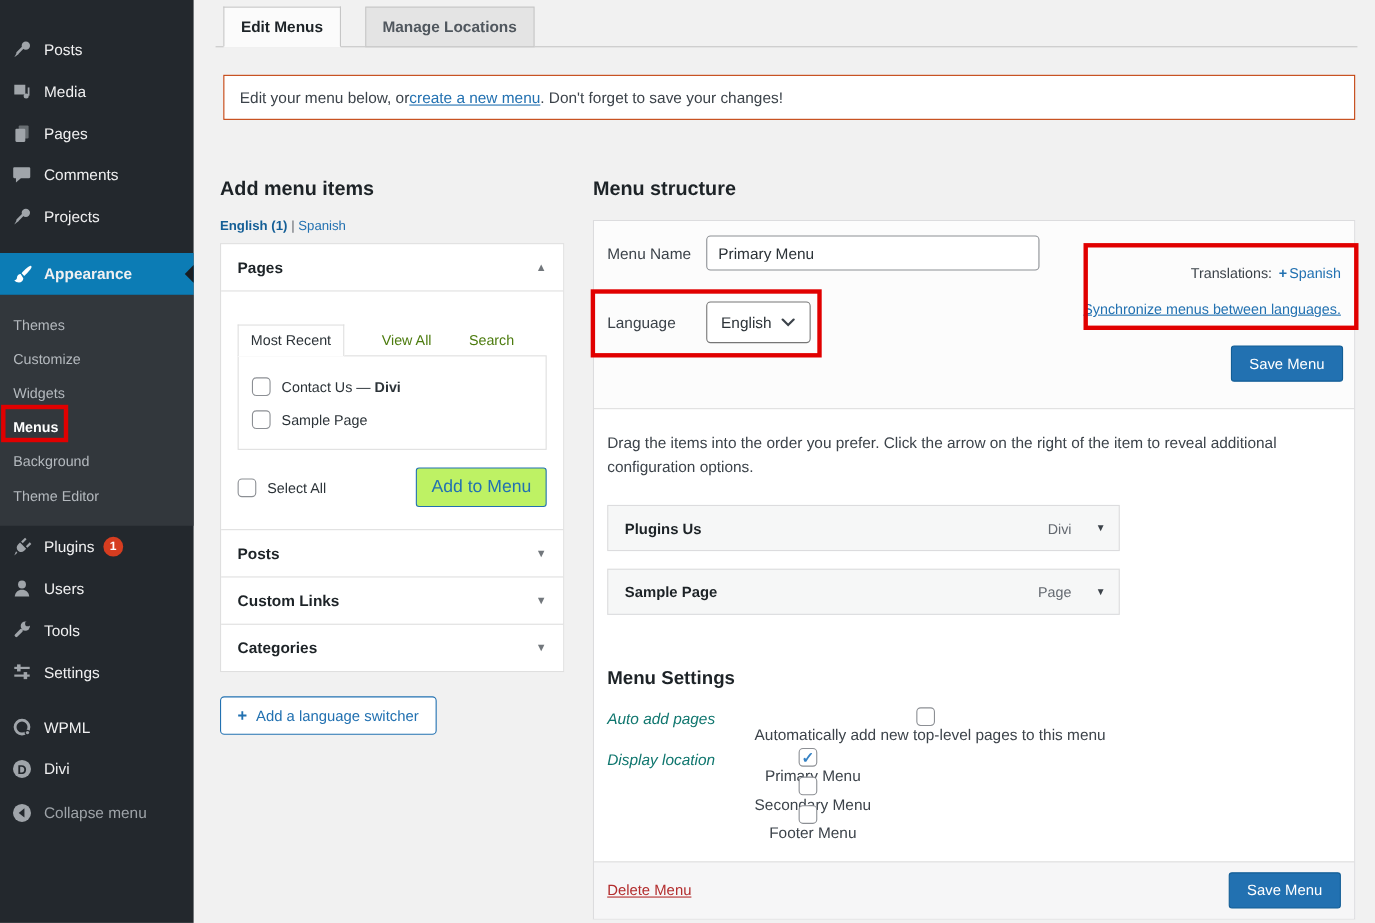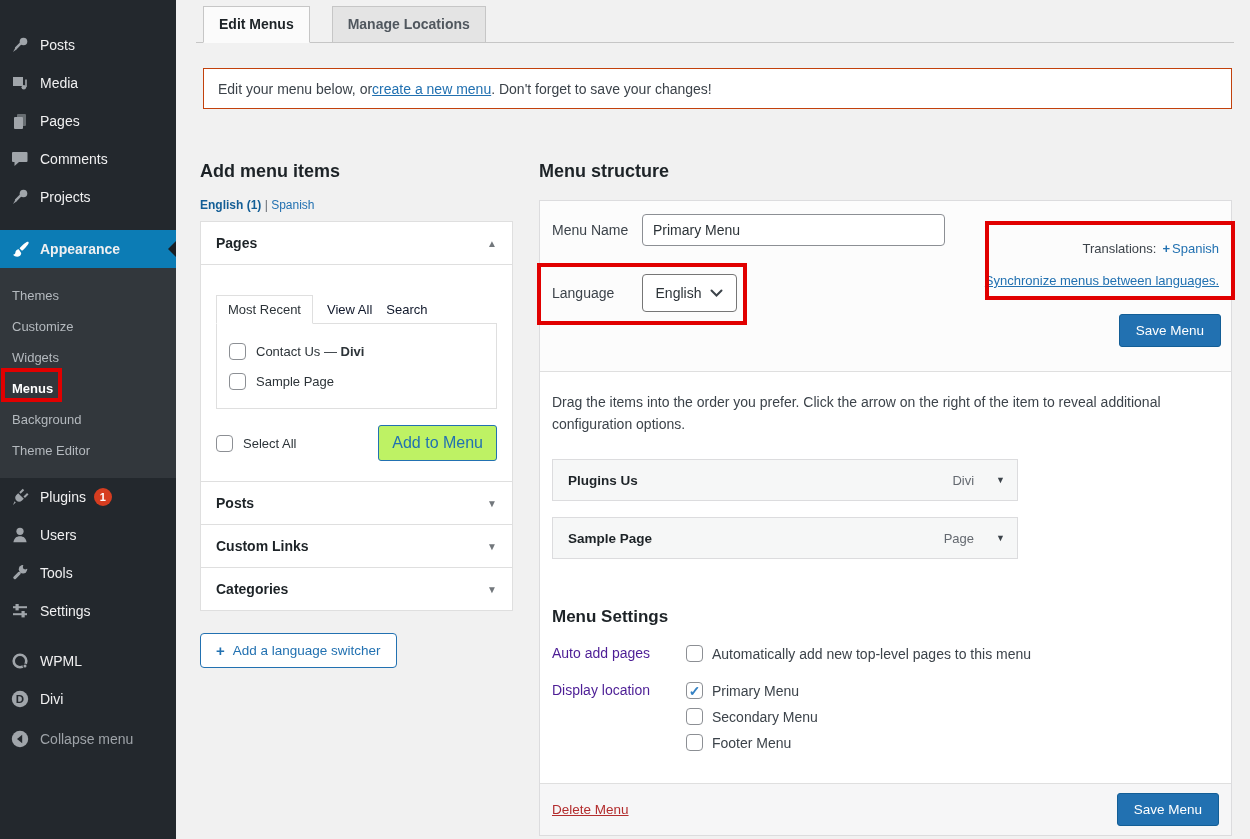--- a/index.html
+++ b/index.html
@@ -72,21 +72,21 @@
     padding:13px 15px; font-size:14px; font-weight:bold; color:#1d2327; cursor:pointer;
   }
   .mb-header + .mb-header, .mb-header.bordered { border-top:1px solid #dfdfdf; }
   .mb-arrow { color:#72777c; font-size:10px; }
   #pages-body { padding:0 15px 10px; border-top:1px solid #dfdfdf; }
   #inner-tabs { margin-top:30px; display:flex; align-items:flex-end; position:relative; z-index:1; }
   #tab-most-recent {
     background:#fff; border:1px solid #dfdfdf; border-bottom:1px solid #fff;
     padding:6px 11px; font-size:13px; color:#2c3338; cursor:pointer; margin-bottom:-1px;
   }
-  .inner-tab-link { color:#0f172a; font-size:13px; margin-left:14px; padding:6px 0; cursor:pointer; }
+  .inner-tab-link { color:#4d7c0f; font-size:13px; margin-left:34px; padding:6px 0; cursor:pointer; }
   #pages-list { border:1px solid #dfdfdf; padding:16px 12px; }
   .cb-row { display:flex; align-items:center; height:22px; margin-bottom:8px; font-size:13px; color:#2c3338; }
   .cb-row:last-child { margin-bottom:0; }
   .checkbox {
     width:17px; height:17px; border:1px solid #8c8f94; border-radius:4px; background:#fff;
     margin-right:10px; flex:0 0 17px; display:inline-flex; align-items:center; justify-content:center;
     cursor:pointer;
   }
   .checkbox.checked::after { content:"✓"; color:#3582c4; font-size:14px; font-weight:bold; line-height:1; }
   #select-row { margin:16px 15px 10px; display:flex; align-items:center; justify-content:space-between; border-top:none; }
@@ -134,23 +134,23 @@
   #menu-items { margin-top:24px; }
   .menu-item-bar {
     width:466px; height:42px; background:#f6f7f7; border:1px solid #dcdcde;
     display:flex; align-items:center; padding:0 12px 0 15px; margin-bottom:16px; cursor:move;
   }
   .mi-title { font-weight:bold; font-size:13.5px; color:#1d2327; flex:1; }
   .mi-type { font-size:13px; color:#646970; margin-right:22px; }
   .mi-arrow { font-size:9px; color:#3c434a; cursor:pointer; }
   #menu-settings-title { margin-top:48px; font-size:17px; font-weight:bold; color:#1d2327; }
   .settings-row { display:flex; margin-top:16px; }
-  .settings-label { width:134px; flex:0 0 134px; font-size:14px; color:#4c1d95; padding-top:2px; }
+  .settings-label { width:134px; flex:0 0 134px; font-size:14px; color:#0f766e; padding-top:2px;font-style:italic; }
   .settings-opts { display:flex; flex-direction:column; gap:5px; }
-  .opt-row { display:flex; align-items:center; font-size:14px; color:#3c434a; height:21px; }
+  .opt-row { display:flex; align-items:center; font-size:14px; color:#3c434a; height:21px;flex-direction:column; }
   .opt-row .checkbox { margin-right:9px; }
   #menu-footer {
     background:#f6f6f7; border-top:1px solid #dfdfdf; padding:9px 12px;
     display:flex; align-items:center; justify-content:space-between; height:52px;
   }
   #delete-link { color:#b32d2e; text-decoration:underline; font-size:13.5px; cursor:pointer; }
 
   
   .annotation { position:absolute; border:4px solid #e10000; z-index:50; pointer-events:none; }
   #ann-menus { left:1px; top:368px; width:61px; height:34px; }

